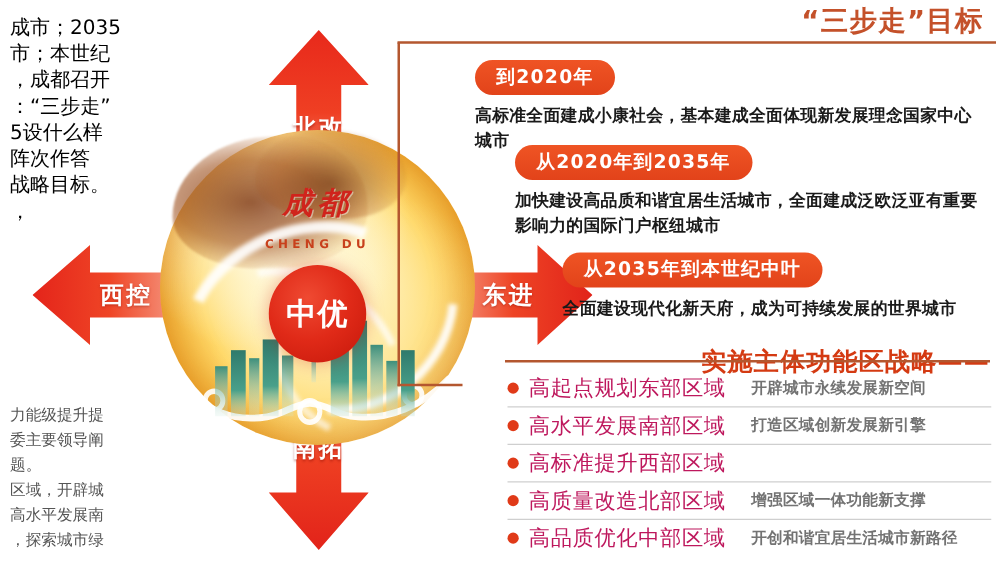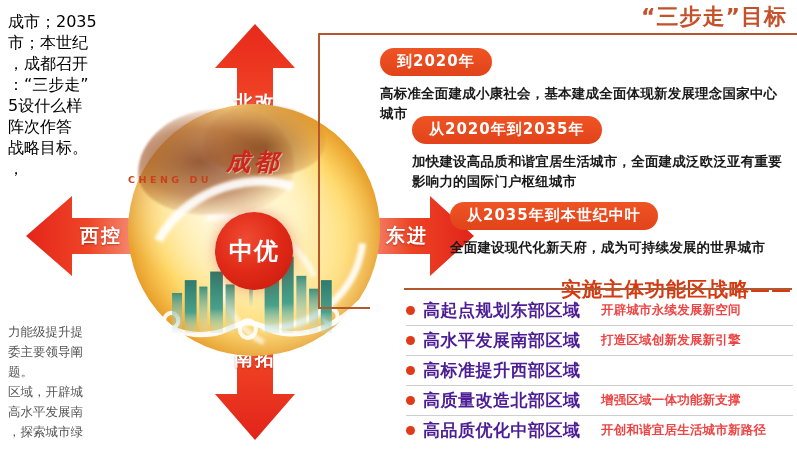--- a/index.html
+++ b/index.html
@@ -89,22 +89,22 @@
     font-size: 24px;
     font-weight: bold;
     color: #d0241c;
     letter-spacing: 4px;
     text-shadow: 1px 1px 0 rgba(255,255,255,0.45);
     font-style: italic;
   }
   .globe-sub {
     position: absolute;
     left: 0; right: 0;
-    top: 70px;
-    text-align: left;
+    top: 86px;
+    text-align: center;
     font-size: 9.5px;
     font-weight: bold;
     letter-spacing: 3.5px;
     color: #c8401c;
   }
   .center-dot {
     position: absolute;
     left: 50%;
     top: 108px;
     transform: translateX(-50%);
@@ -247,27 +247,27 @@
   .row .bullet {
     width: 9px; height: 9px;
     border-radius: 50%;
     background: #e03a18;
     flex: 0 0 auto;
     margin-right: 8px;
   }
   .row .main {
     width: 178px;
     flex: 0 0 auto;
-    color: #4c1d95;
-    font-weight: bold;
+    color: #be185d;
+    font-weight: normal;
     font-size: 17px;
     letter-spacing: 0.5px;
   }
   .row .desc {
-    color: #ef4444;
+    color: #737373;
     font-size: 12.5px;
     font-weight: bold;
     letter-spacing: 0.2px;
   }
 </style>
 </head>
 <body>
 
 <div id="page">
 

